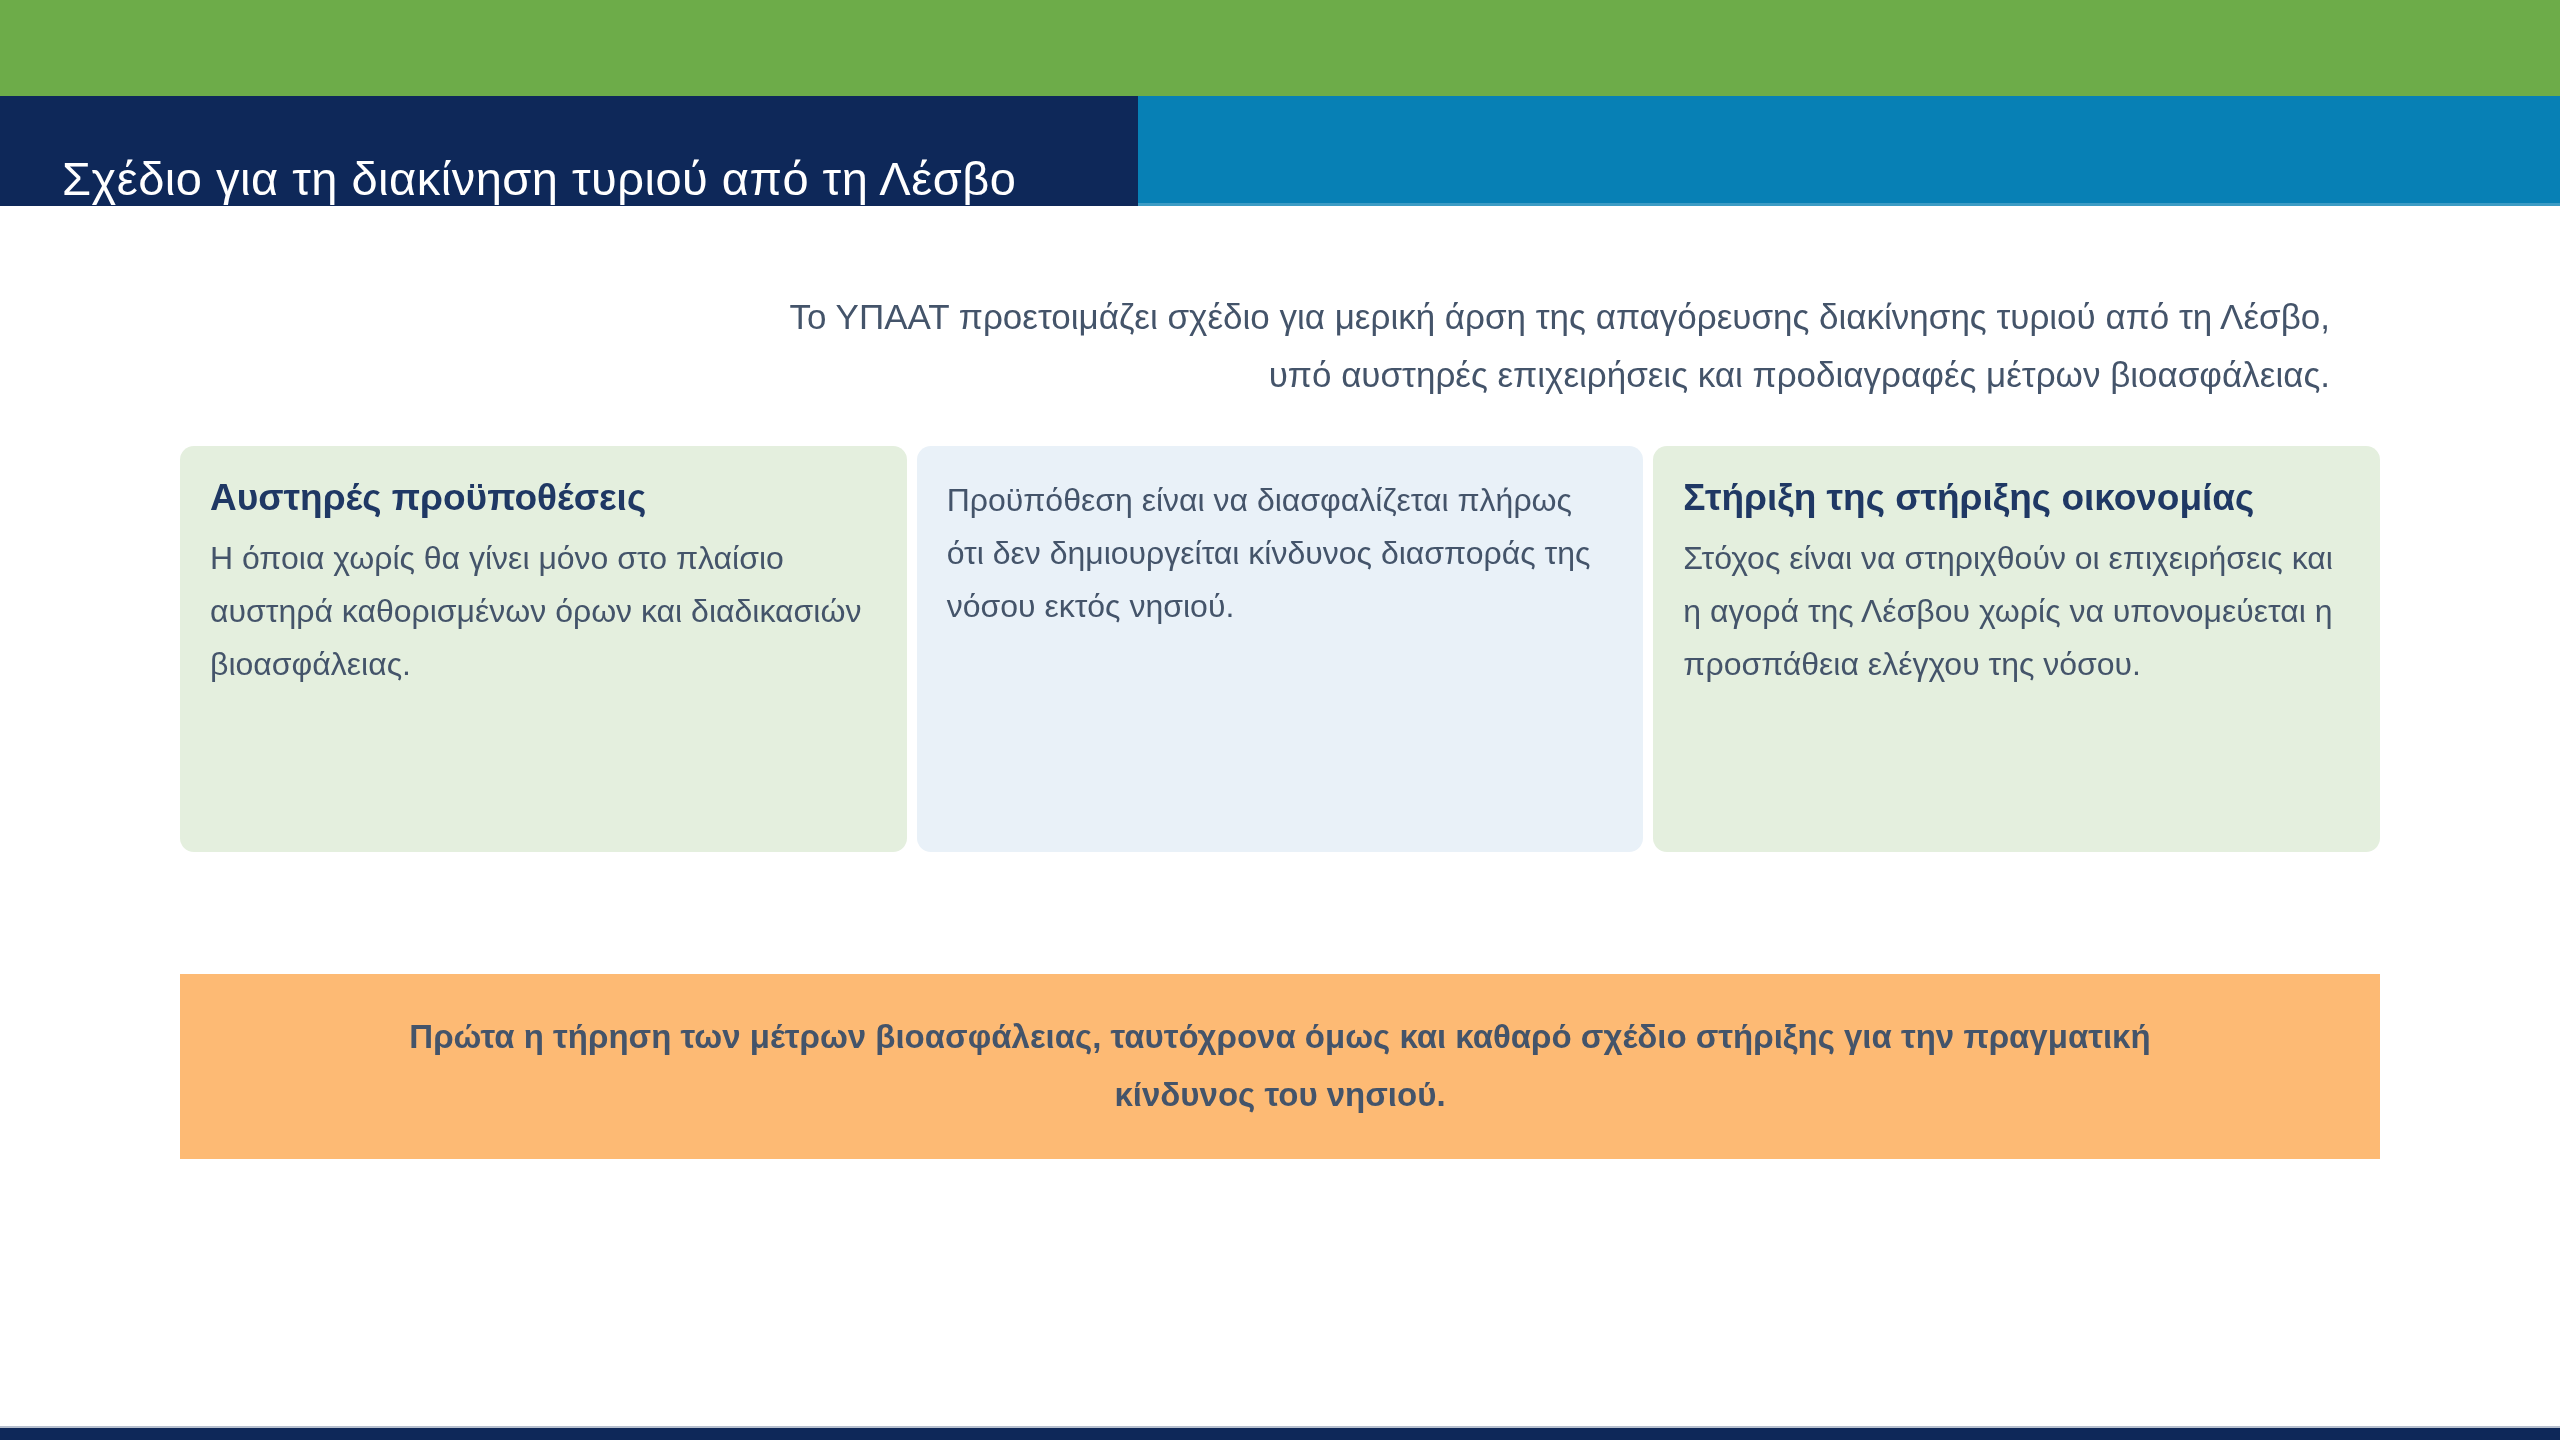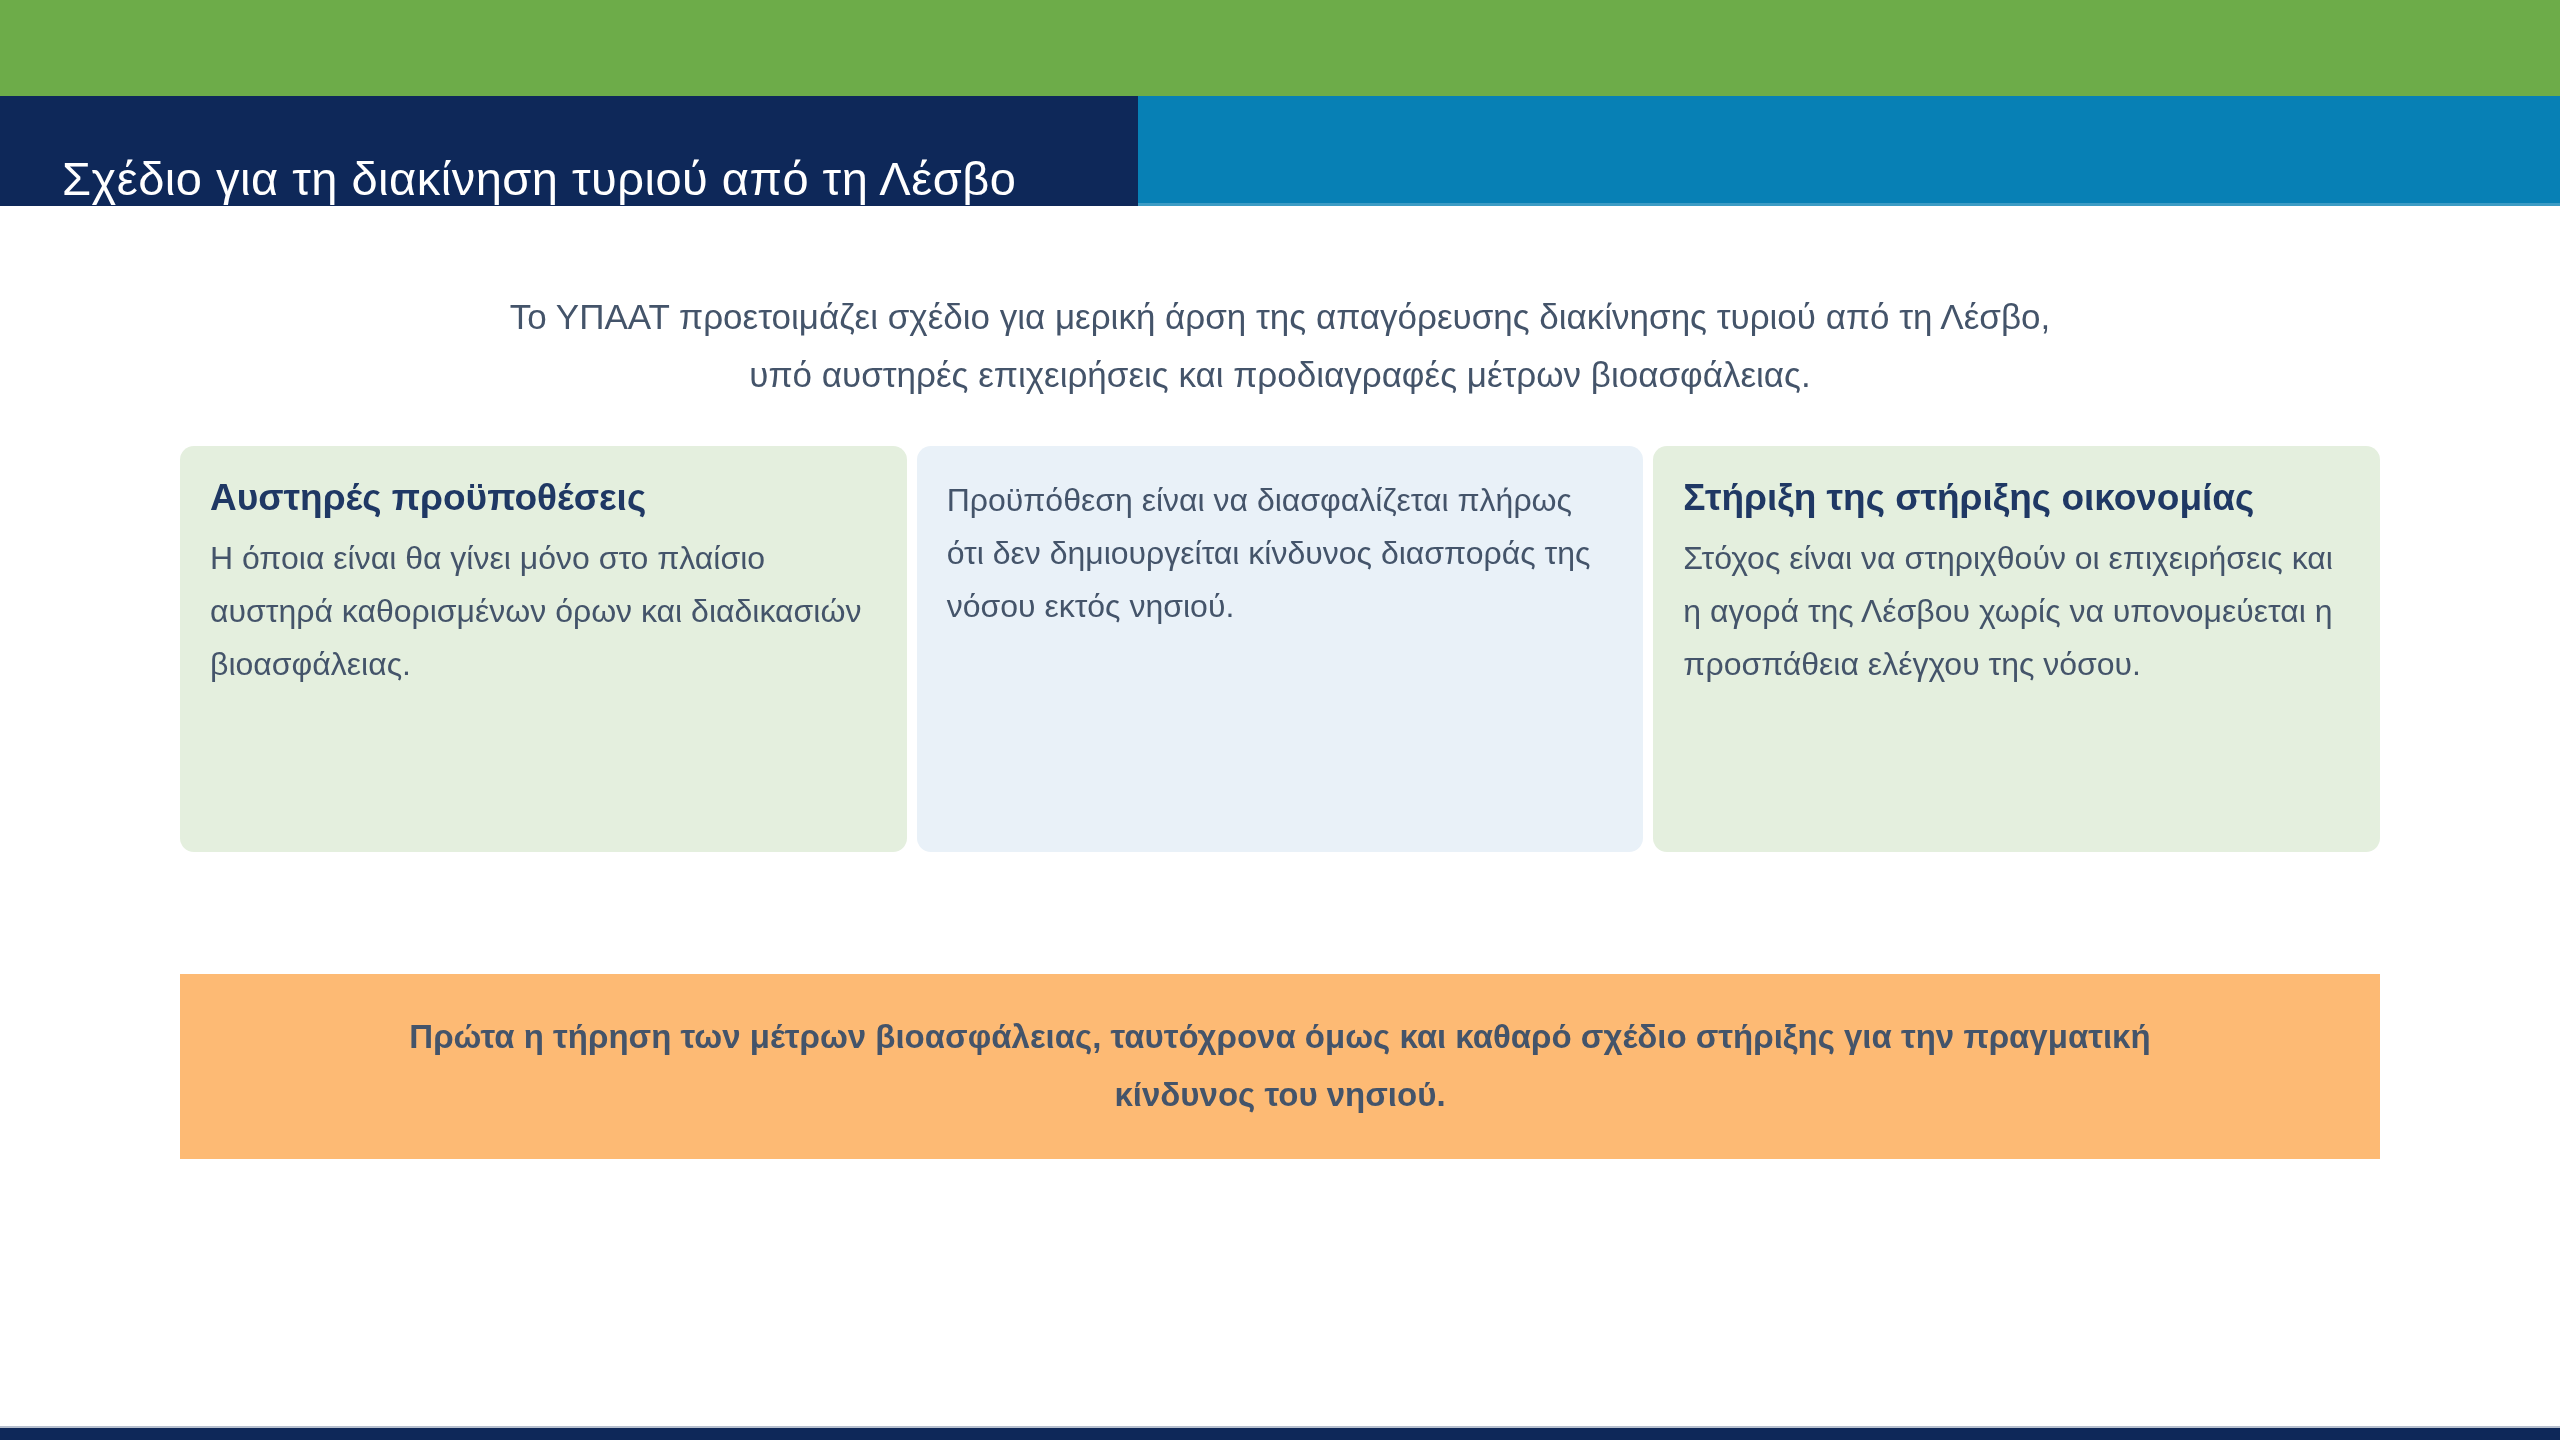--- a/index.html
+++ b/index.html
@@ -51,21 +51,21 @@
 
   
   .intro {
     margin: 82px auto 0 auto;
     width: 2100px;
     text-align: center;
     color: #44546A;
     font-size: 35px;
     line-height: 1.65;
   }
-  .intro .line { display: block; }
+  .intro .line { display: block; text-align: right; }
 
   
   .cards {
     margin: 42px auto 0 auto;
     width: 2200px;
     height: 406px;
     display: flex;
     gap: 10px;
   }
   .card {
@@ -129,21 +129,21 @@
 </div>
 
 <div class="intro">
   <span class="line">Το ΥΠΑΑΤ προετοιμάζει σχέδιο για μερική άρση της απαγόρευσης διακίνησης τυριού από τη Λέσβο,</span>
   <span class="line">υπό αυστηρές επιχειρήσεις και προδιαγραφές μέτρων βιοασφάλειας.</span>
 </div>
 
 <div class="cards">
   <div class="card green">
     <h3 class="card-title">Αυστηρές προϋποθέσεις</h3>
-    <p class="card-body">Η όποια είναι θα γίνει μόνο στο πλαίσιο αυστηρά καθορισμένων όρων και διαδικασιών βιοασφάλειας.</p>
+    <p class="card-body">Η όποια χωρίς θα γίνει μόνο στο πλαίσιο αυστηρά καθορισμένων όρων και διαδικασιών βιοασφάλειας.</p>
   </div>
   <div class="card blue">
     <p class="card-body">Προϋπόθεση είναι να διασφαλίζεται πλήρως ότι δεν δημιουργείται κίνδυνος διασποράς της νόσου εκτός νησιού.</p>
   </div>
   <div class="card green">
     <h3 class="card-title">Στήριξη της στήριξης οικονομίας</h3>
     <p class="card-body">Στόχος είναι να στηριχθούν οι επιχειρήσεις και η αγορά της Λέσβου χωρίς να υπονομεύεται η προσπάθεια ελέγχου της νόσου.</p>
   </div>
 </div>
 

